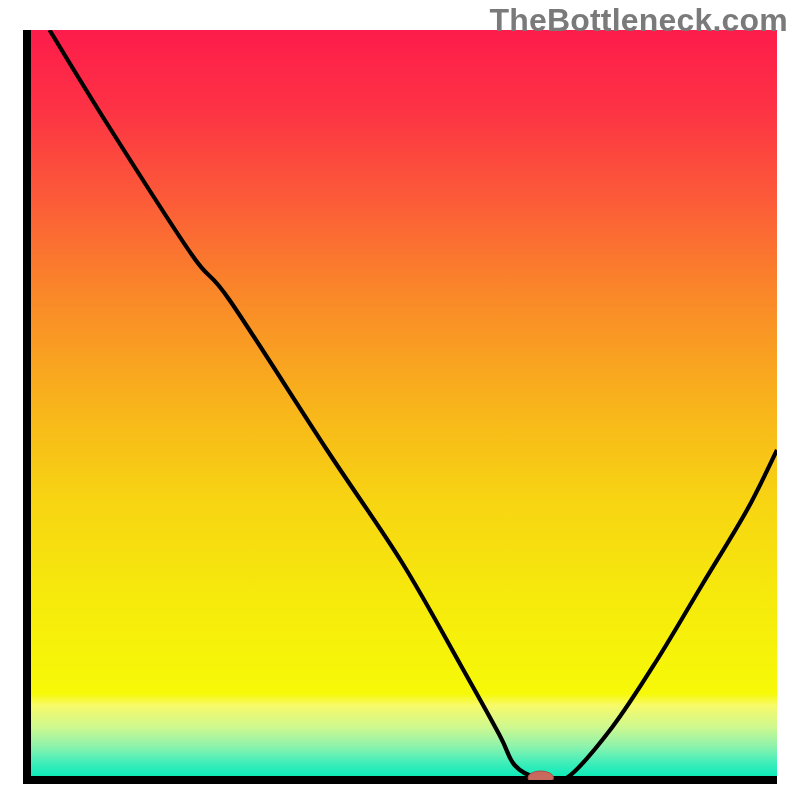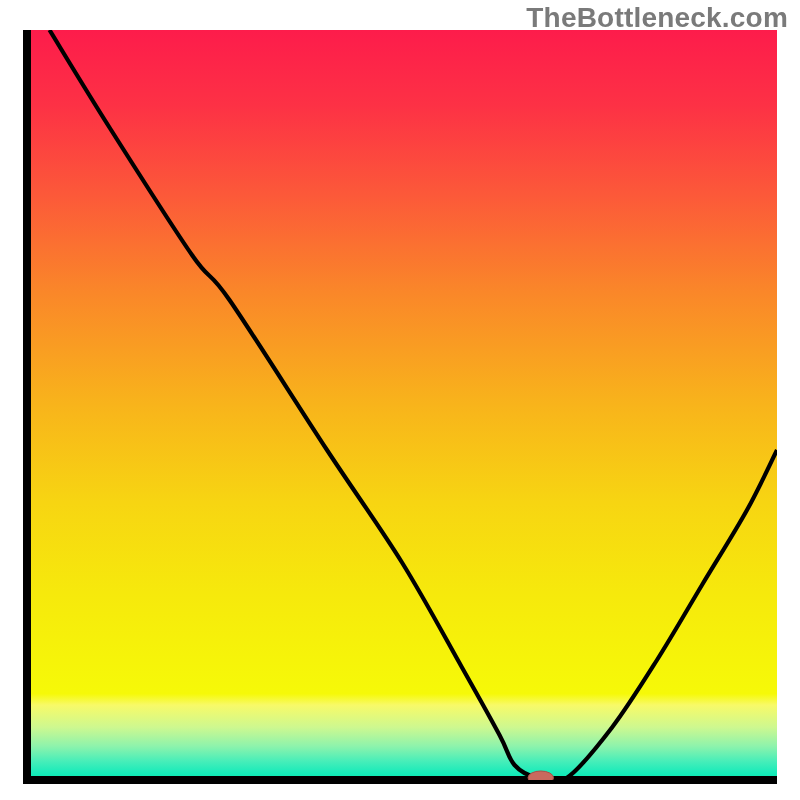--- a/index.html
+++ b/index.html
@@ -12,21 +12,21 @@
   }
   .wrap {
     position: relative;
     width: 800px;
     height: 800px;
   }
   .watermark {
     position: absolute;
     top: 2px;
     right: 12px;
-    font-size: 28px;
+    font-size: 32px;
     font-weight: 600;
     color: #7a7a7a;
     letter-spacing: 0.2px;
     z-index: 3;
   }
   svg.chart {
     position: absolute;
     left: 0;
     top: 0;
     width: 800px;

